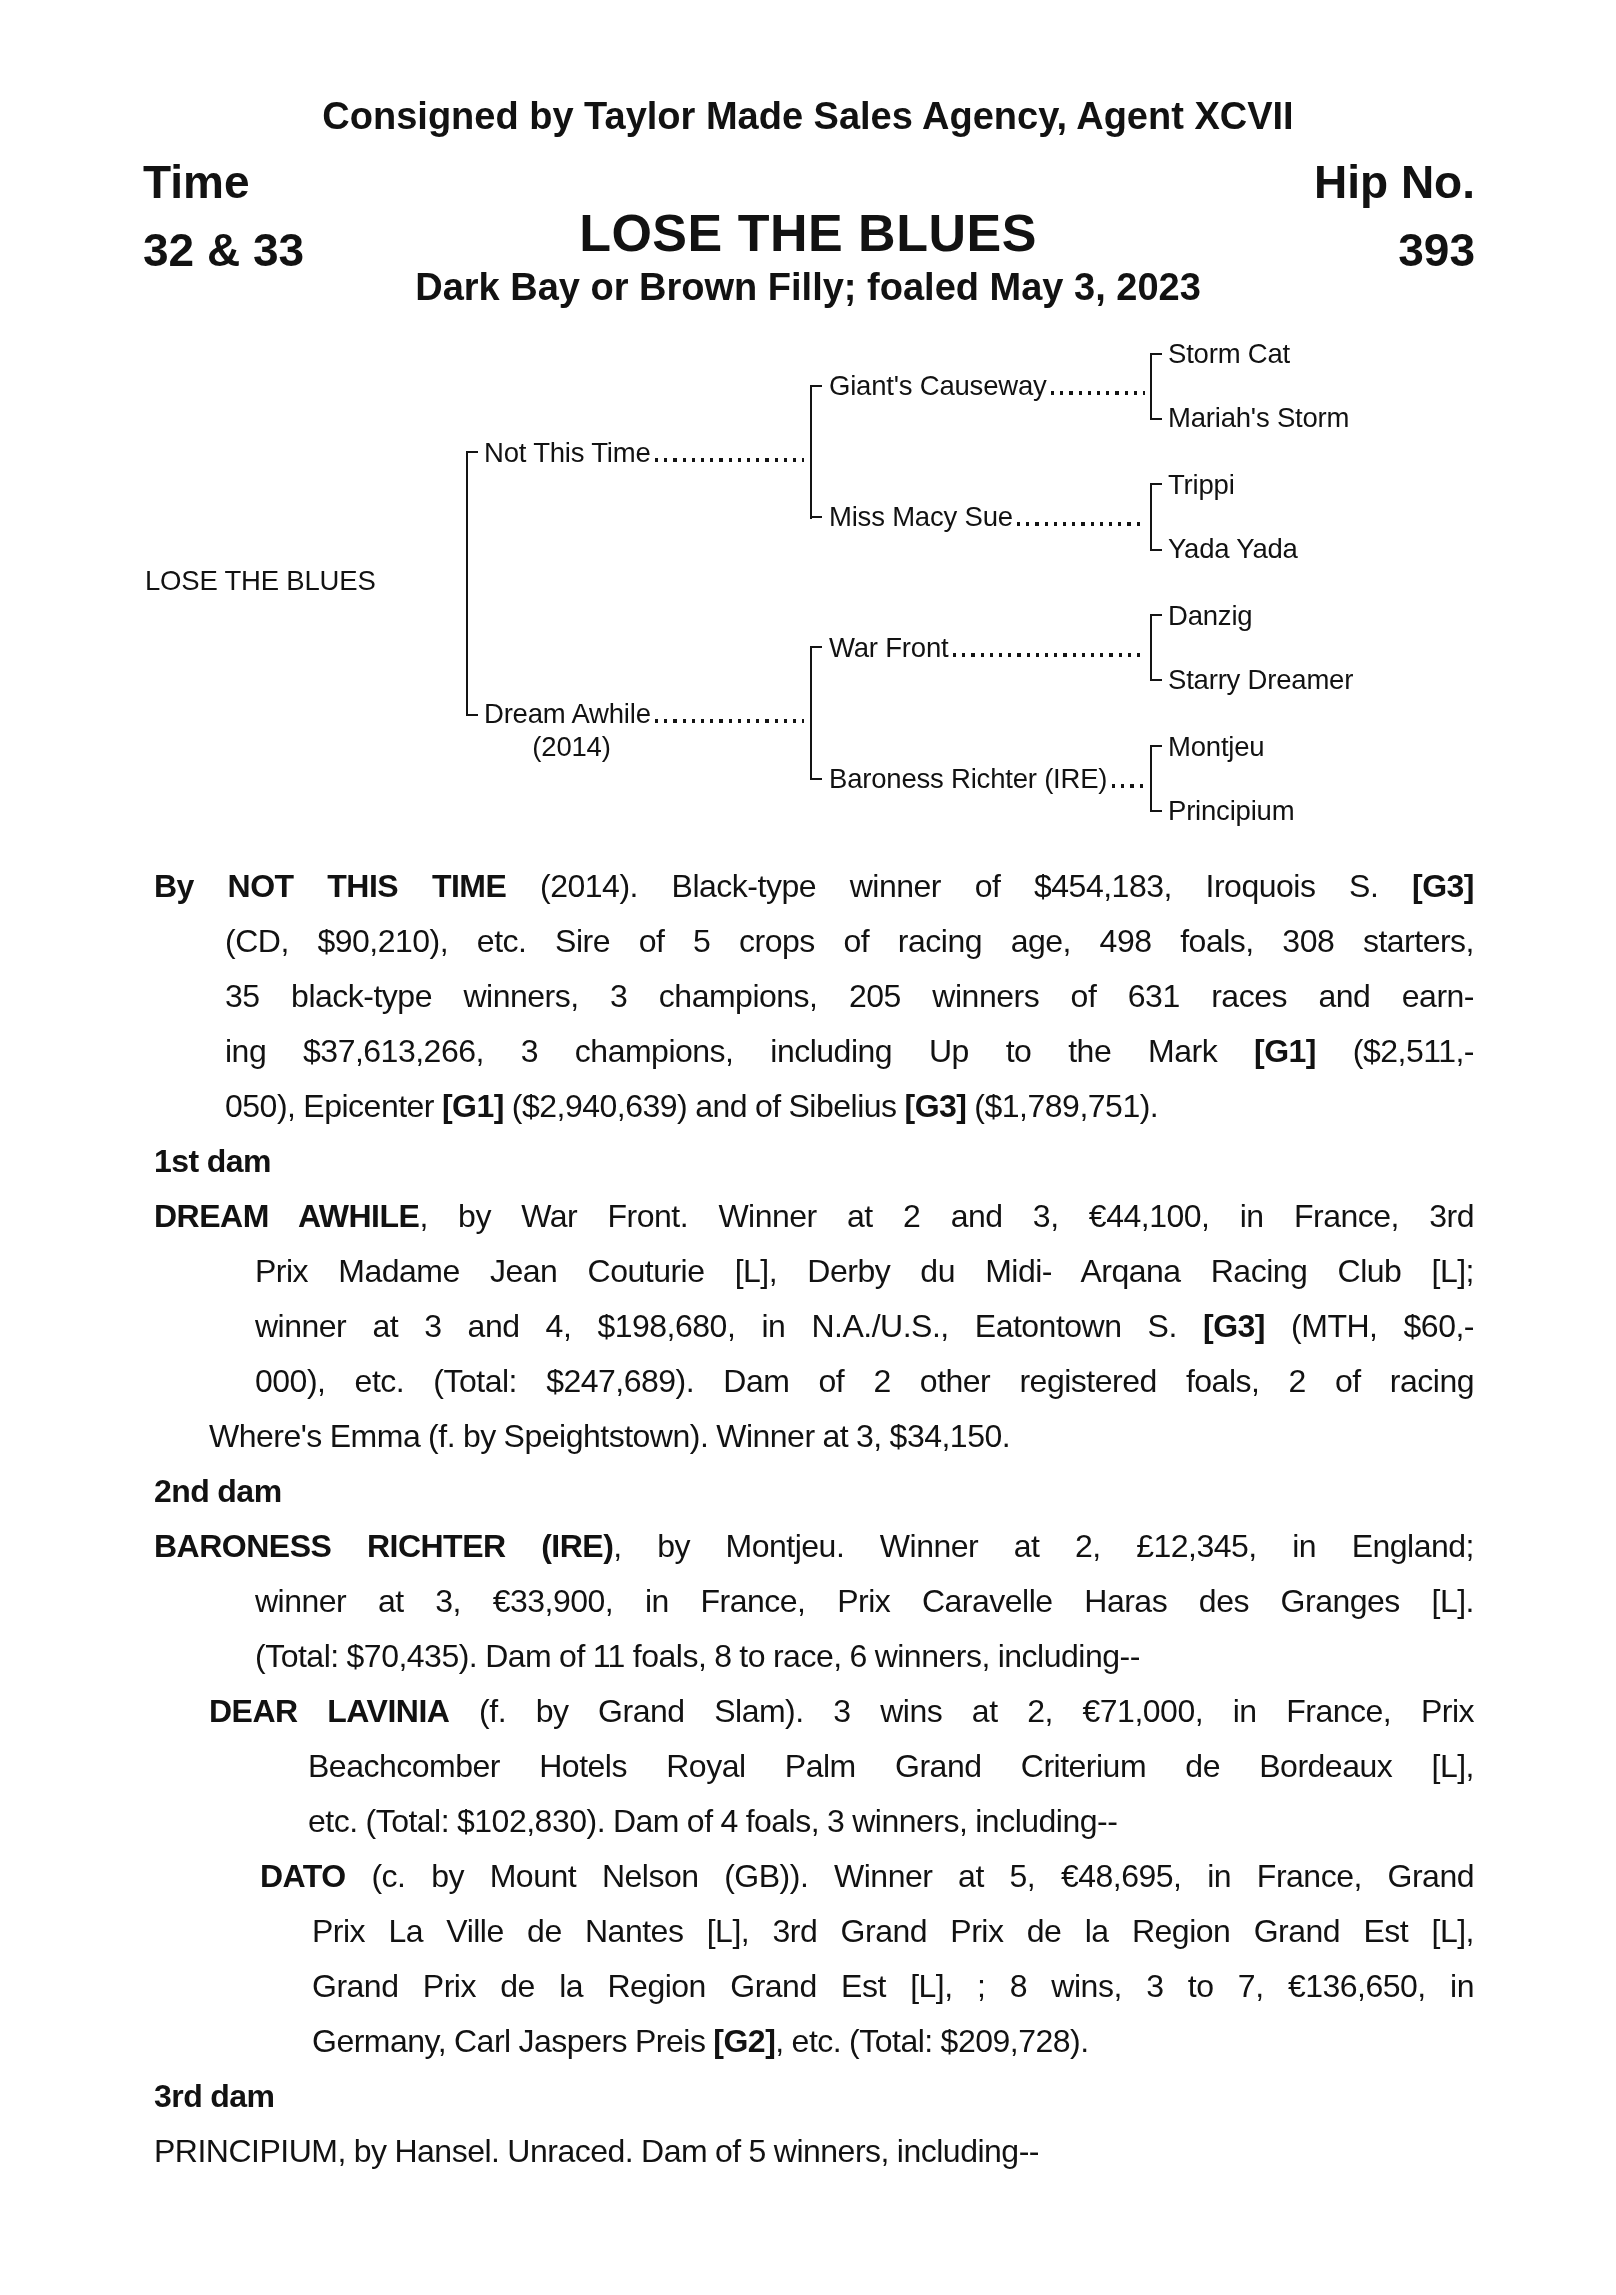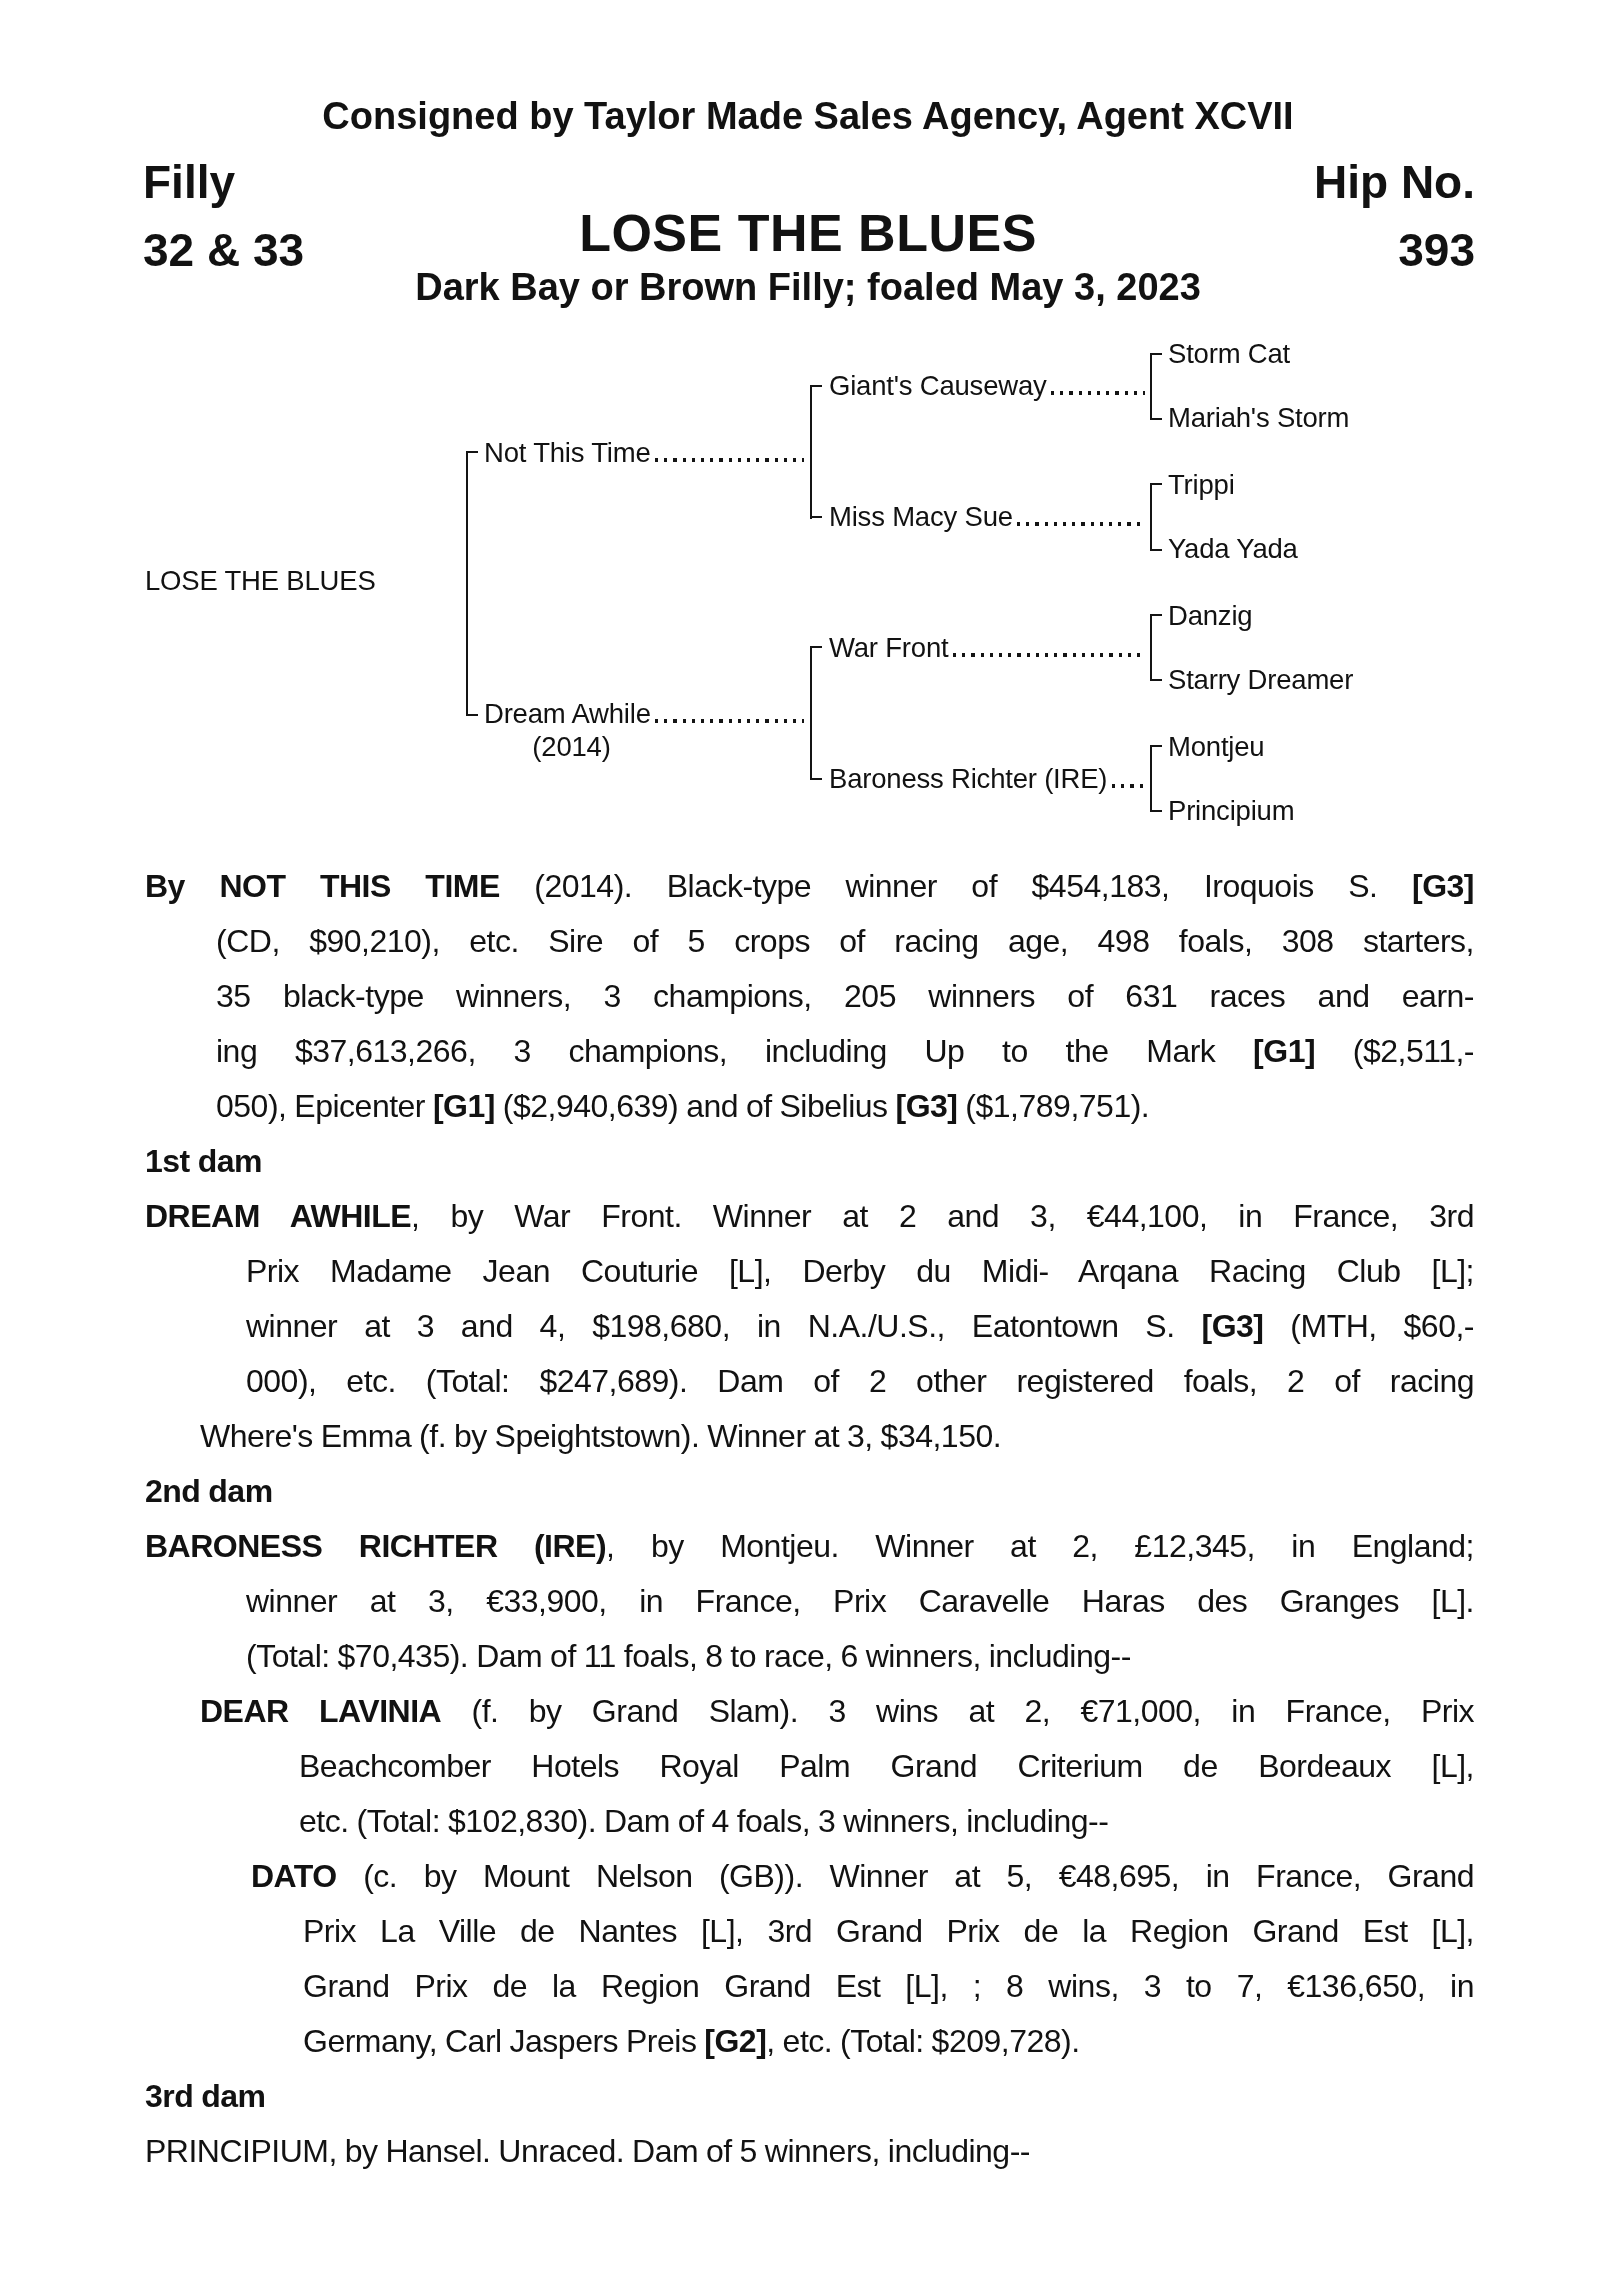--- a/index.html
+++ b/index.html
@@ -24,39 +24,39 @@
   .lead{flex:1 1 auto;height:3.7px;align-self:flex-end;margin:0 1.8px 7.3px 4.6px;
         background:repeating-linear-gradient(90deg,#141414 0 3.2px,transparent 3.2px 9.2px);}
   .vline{position:absolute;width:1.8px;background:#141414;}
   .tick{position:absolute;height:1.8px;width:12px;background:#141414;}
   .psub{position:absolute;height:33px;line-height:33px;text-align:center;white-space:nowrap;}
   
   .bodytext{
     position:absolute;left:145px;top:859px;width:1329px;
     font-size:32px;letter-spacing:-0.5px;word-spacing:-0.5px;
   }
-  .line{position:relative;height:55px;line-height:55px;overflow:hidden;white-space:nowrap;}
+  .line{position:relative;height:55px;line-height:55px;overflow:hidden;white-space:nowrap;margin-left:9px;}
   .line.j{text-align:justify;white-space:normal;}
   .line.j::after{content:"";display:inline-block;width:100%;height:0;}
   .b{font-weight:700;}
   .i0{padding-left:0;}
   .i1{padding-left:55px;}
   .i2{padding-left:106px;}
   .tsire{padding-left:71px;}
   .tdam{padding-left:101px;}
   .t1{padding-left:154px;}
   .t2{padding-left:158px;}
 </style>
 </head>
 <body>
 
 <div class="page">
 
   <div class="hcenter consignor">Consigned by Taylor Made Sales Agency, Agent XCVII</div>
-  <div class="corner barn-label">Filly</div>
+  <div class="corner barn-label">Time</div>
   <div class="corner barn-value">32 &amp; 33</div>
   <div class="corner hip-label">Hip No.</div>
   <div class="corner hip-value">393</div>
   <div class="hcenter title">LOSE THE BLUES</div>
   <div class="hcenter desc">Dark Bay or Brown Filly; foaled May 3, 2023</div>
 
   <div class="ped">
 
     <div class="vline" style="left:466px;top:451px;height:264px;"></div>
     <div class="vline" style="left:810px;top:385px;height:134px;"></div>

